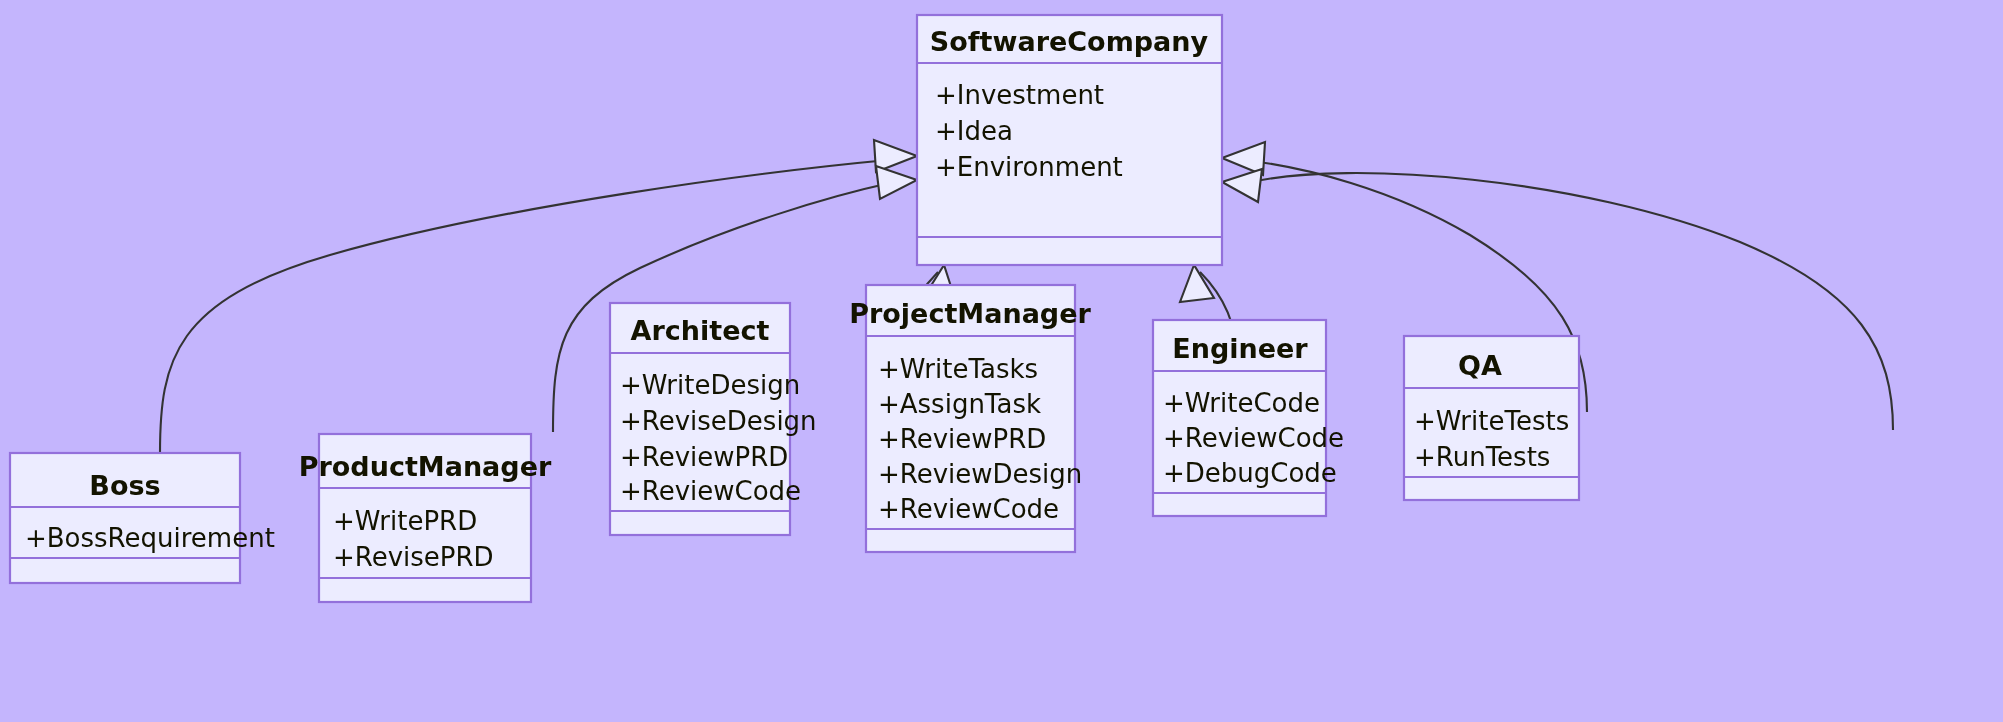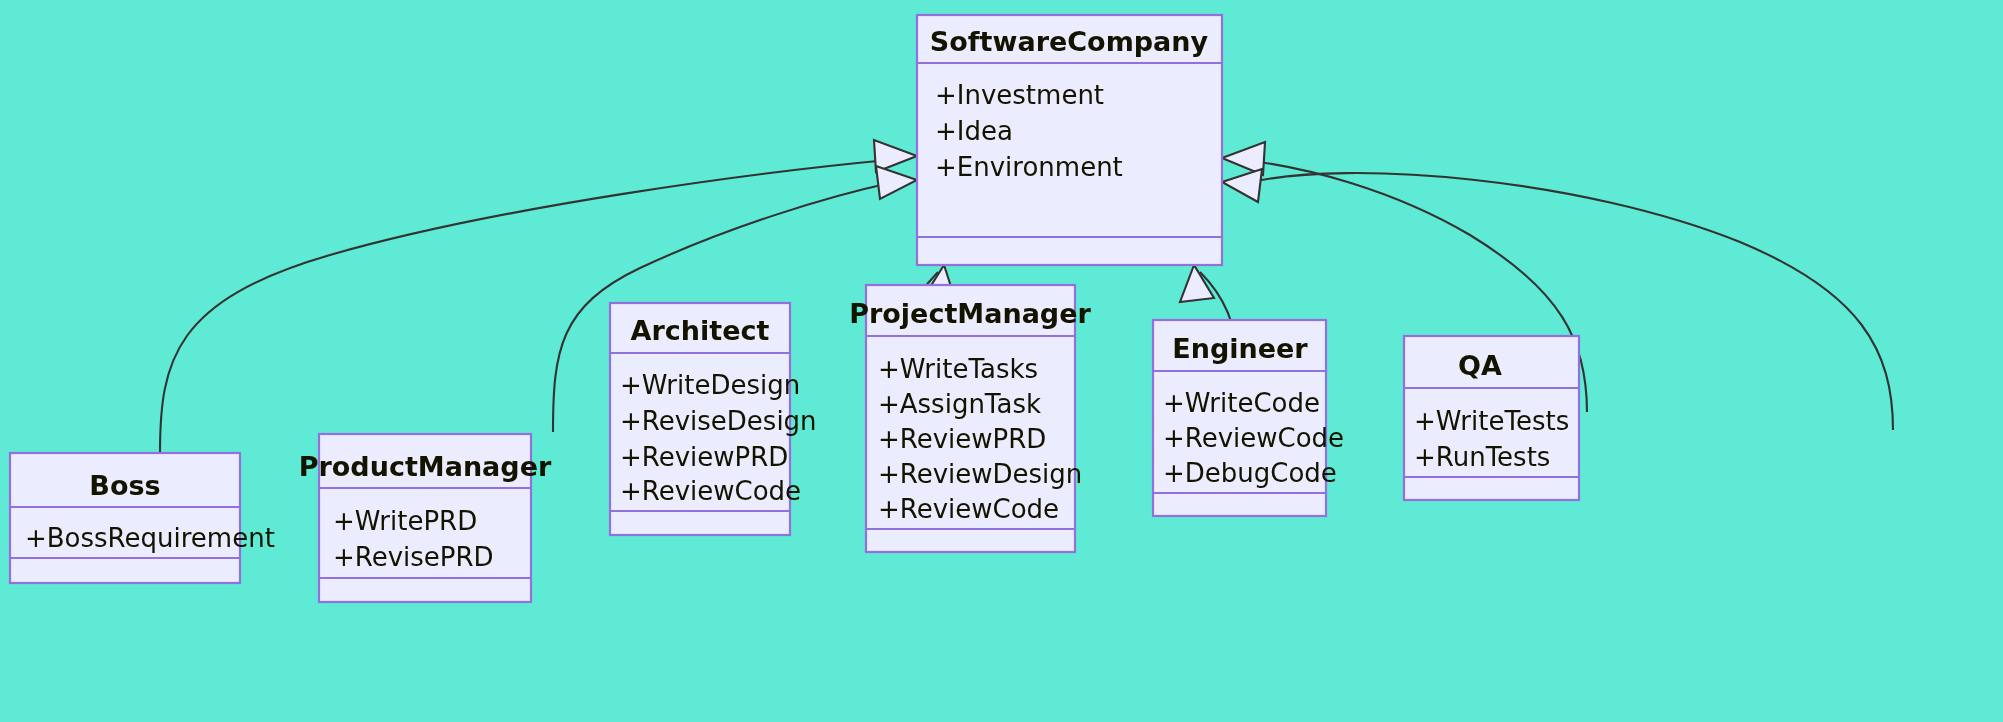--- a/index.html
+++ b/index.html
@@ -10,21 +10,21 @@
   body {
     width: 2003px;
     height: 722px;
     font-family: "DejaVu Sans", "Liberation Sans", sans-serif;
     overflow: hidden;
   }
   #diagram-root {
     position: relative;
     width: 2003px;
     height: 722px;
-    background: #5eead4;
+    background: #c4b5fd;
   }
   svg#uml-svg {
     position: absolute;
     top: 0;
     left: 0;
     width: 2003px;
     height: 722px;
     display: block;
   }
   .cls-box-rect {

